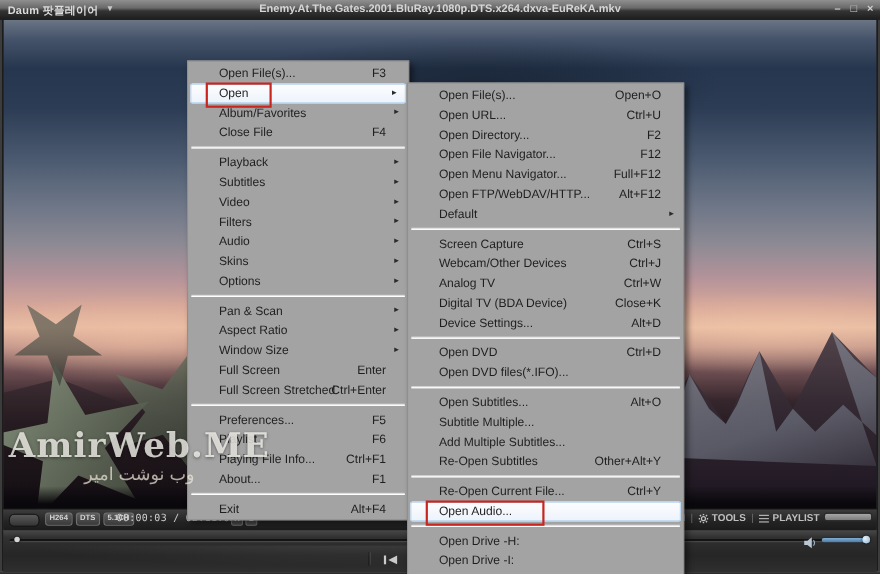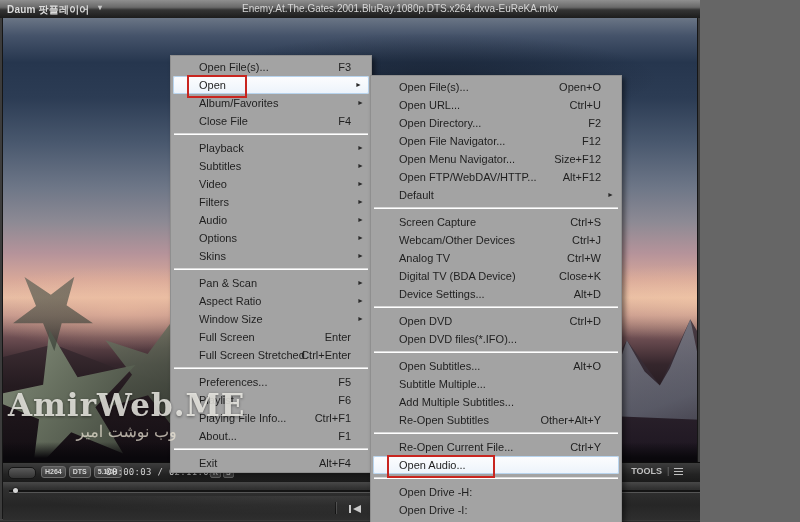--- a/index.html
+++ b/index.html
@@ -1,29 +1,29 @@
 <!DOCTYPE html>
 <html><head>
 <meta charset="utf-8">
 <style>
   html,body{margin:0;padding:0;background:#666;}
   #app{
-    position:relative;width:700px;height:522px;overflow:hidden;
+    position:relative;width:800px;height:522px;overflow:hidden;
     background:#2f2f2f;font-family:"Liberation Sans",sans-serif;
     -webkit-font-smoothing:antialiased;
   }
   
   .titlebar{
     position:absolute;left:0;top:0;width:800px;height:18px;
     background:linear-gradient(180deg,#8f8f8f 0%,#6a6a6a 40%,#343434 55%,#1c1c1c 100%);
     border-bottom:1px solid #101010;color:#dcdcdc;font-size:10px;font-weight:bold;
   }
   .app-title{position:absolute;left:7px;top:3px;letter-spacing:.2px;}
   .title-caret{position:absolute;left:98px;top:3px;font-size:8px;color:#c7c7c7;}
-  .file-title{position:absolute;left:0;right:0;top:3px;text-align:center;font-weight:normal;color:#d6d6d6;}
+  .file-title{position:absolute;left:0;right:0;top:3px;text-align:center;font-weight:bold;color:#d6d6d6;}
   .win-btns{position:absolute;right:6px;top:2px;display:flex;gap:9px;color:#cfcfcf;font-size:10px;font-weight:bold;}
   .win-btns span{cursor:default;line-height:13px;}
   
   .video{position:absolute;left:3px;top:18px;width:794px;height:444px;overflow:hidden;background:#1a1a22;}
   .sky{position:absolute;inset:0;
     background:
       radial-gradient(220px 60px at 120px 290px, rgba(240,190,160,.55), rgba(240,190,160,0) 70%),
       radial-gradient(260px 55px at 700px 285px, rgba(245,200,165,.5), rgba(245,200,165,0) 70%),
       radial-gradient(300px 60px at 430px 60px, rgba(10,16,26,.45), rgba(10,16,26,0) 75%),
       linear-gradient(180deg,
@@ -74,21 +74,21 @@
   }
   .sb-pill{position:absolute;left:5px;top:4px;width:26px;height:10px;border-radius:5px;
     background:linear-gradient(180deg,#5a5a5a,#343434);border:1px solid #161616;}
   .sb-badges{position:absolute;left:38px;top:3px;display:flex;gap:3px;}
   .sb-badge{font-size:7px;font-weight:bold;color:#d4d4d4;background:linear-gradient(180deg,#5c5c5c,#3a3a3a);
     border:1px solid #6e6e6e;border-radius:3px;padding:1px 3px;line-height:8px;}
   .sb-time{position:absolute;left:103px;top:4px;font-size:10px;color:#d2d2d2;letter-spacing:.3px;font-family:"DejaVu Sans Mono",monospace;font-size:9px;}
   .sb-flags{position:absolute;left:207px;top:4px;display:flex;gap:2px;}
   .sb-flag{font-size:7px;font-weight:bold;color:#cfcfcf;background:#454545;border:1px solid #6a6a6a;border-radius:2px;padding:0 2px;line-height:9px;}
   .sb-right{position:absolute;right:52px;top:3px;display:flex;align-items:center;gap:5px;font-size:9px;font-weight:bold;color:#bfbfbf;}
-  .sb-right .grp{display:flex;align-items:center;gap:19px;cursor:default;}
+  .sb-right .grp{display:flex;align-items:center;gap:3px;cursor:default;}
   .sb-sepc{color:#6f6f6f;font-weight:normal;}
   .ic-eject{font-size:8px;color:#b8b8b8;line-height:9px;}
   .ic-gear svg{display:block;}
   .ic-list{display:inline-block;width:9px;height:7px;
     background:linear-gradient(#bfbfbf,#bfbfbf) 0 0/9px 1px no-repeat,
                linear-gradient(#bfbfbf,#bfbfbf) 0 3px/9px 1px no-repeat,
                linear-gradient(#bfbfbf,#bfbfbf) 0 6px/9px 1px no-repeat;}
   .sb-minibar{position:absolute;right:4px;top:3px;width:42px;height:6px;border-radius:3px;
     background:linear-gradient(180deg,#a8a8a8,#7a7a7a);border:1px solid #2a2a2a;}
   
@@ -220,42 +220,42 @@
       <div class="menu-row"><span class="menu-label">Open File(s)...</span><span class="menu-shortcut">F3</span></div>
       <div class="menu-row hl"><span class="menu-label">Open</span><span class="menu-arrow">►</span><div class="red-box" style="left: 14px; width: 56px; border-color: rgb(200, 37, 31);"></div></div>
       <div class="menu-row"><span class="menu-label">Album/Favorites</span><span class="menu-arrow">►</span></div>
       <div class="menu-row"><span class="menu-label">Close File</span><span class="menu-shortcut">F4</span></div>
       <div class="menu-sep"></div>
       <div class="menu-row"><span class="menu-label">Playback</span><span class="menu-arrow">►</span></div>
       <div class="menu-row"><span class="menu-label">Subtitles</span><span class="menu-arrow">►</span></div>
       <div class="menu-row"><span class="menu-label">Video</span><span class="menu-arrow">►</span></div>
       <div class="menu-row"><span class="menu-label">Filters</span><span class="menu-arrow">►</span></div>
       <div class="menu-row"><span class="menu-label">Audio</span><span class="menu-arrow">►</span></div>
+      <div class="menu-row"><span class="menu-label">Skins</span><span class="menu-arrow">►</span></div>
       <div class="menu-row"><span class="menu-label">Options</span><span class="menu-arrow">►</span></div>
-      <div class="menu-row"><span class="menu-label">Skins</span><span class="menu-arrow">►</span></div>
       <div class="menu-sep"></div>
       <div class="menu-row"><span class="menu-label">Pan &amp; Scan</span><span class="menu-arrow">►</span></div>
       <div class="menu-row"><span class="menu-label">Aspect Ratio</span><span class="menu-arrow">►</span></div>
       <div class="menu-row"><span class="menu-label">Window Size</span><span class="menu-arrow">►</span></div>
       <div class="menu-row"><span class="menu-label">Full Screen</span><span class="menu-shortcut">Enter</span></div>
       <div class="menu-row"><span class="menu-label">Full Screen Stretched</span><span class="menu-shortcut">Ctrl+Enter</span></div>
       <div class="menu-sep"></div>
       <div class="menu-row"><span class="menu-label">Preferences...</span><span class="menu-shortcut">F5</span></div>
       <div class="menu-row"><span class="menu-label">Playlist</span><span class="menu-shortcut">F6</span></div>
       <div class="menu-row"><span class="menu-label">Playing File Info...</span><span class="menu-shortcut">Ctrl+F1</span></div>
       <div class="menu-row"><span class="menu-label">About...</span><span class="menu-shortcut">F1</span></div>
       <div class="menu-sep"></div>
       <div class="menu-row"><span class="menu-label">Exit</span><span class="menu-shortcut">Alt+F4</span></div>
     </div>
   <div class="menu" id="sub-menu">
       <div class="menu-row"><span class="menu-label">Open File(s)...</span><span class="menu-shortcut">Open+O</span></div>
       <div class="menu-row"><span class="menu-label">Open URL...</span><span class="menu-shortcut">Ctrl+U</span></div>
       <div class="menu-row"><span class="menu-label">Open Directory...</span><span class="menu-shortcut">F2</span></div>
       <div class="menu-row"><span class="menu-label">Open File Navigator...</span><span class="menu-shortcut">F12</span></div>
-      <div class="menu-row"><span class="menu-label">Open Menu Navigator...</span><span class="menu-shortcut">Size+F12</span></div>
+      <div class="menu-row"><span class="menu-label">Open Menu Navigator...</span><span class="menu-shortcut">Full+F12</span></div>
       <div class="menu-row"><span class="menu-label">Open FTP/WebDAV/HTTP...</span><span class="menu-shortcut">Alt+F12</span></div>
       <div class="menu-row"><span class="menu-label">Default</span><span class="menu-arrow">►</span></div>
       <div class="menu-sep"></div>
       <div class="menu-row"><span class="menu-label">Screen Capture</span><span class="menu-shortcut">Ctrl+S</span></div>
       <div class="menu-row"><span class="menu-label">Webcam/Other Devices</span><span class="menu-shortcut">Ctrl+J</span></div>
       <div class="menu-row"><span class="menu-label">Analog TV</span><span class="menu-shortcut">Ctrl+W</span></div>
       <div class="menu-row"><span class="menu-label">Digital TV (BDA Device)</span><span class="menu-shortcut">Close+K</span></div>
       <div class="menu-row"><span class="menu-label">Device Settings...</span><span class="menu-shortcut">Alt+D</span></div>
       <div class="menu-sep"></div>
       <div class="menu-row"><span class="menu-label">Open DVD</span><span class="menu-shortcut">Ctrl+D</span></div>

